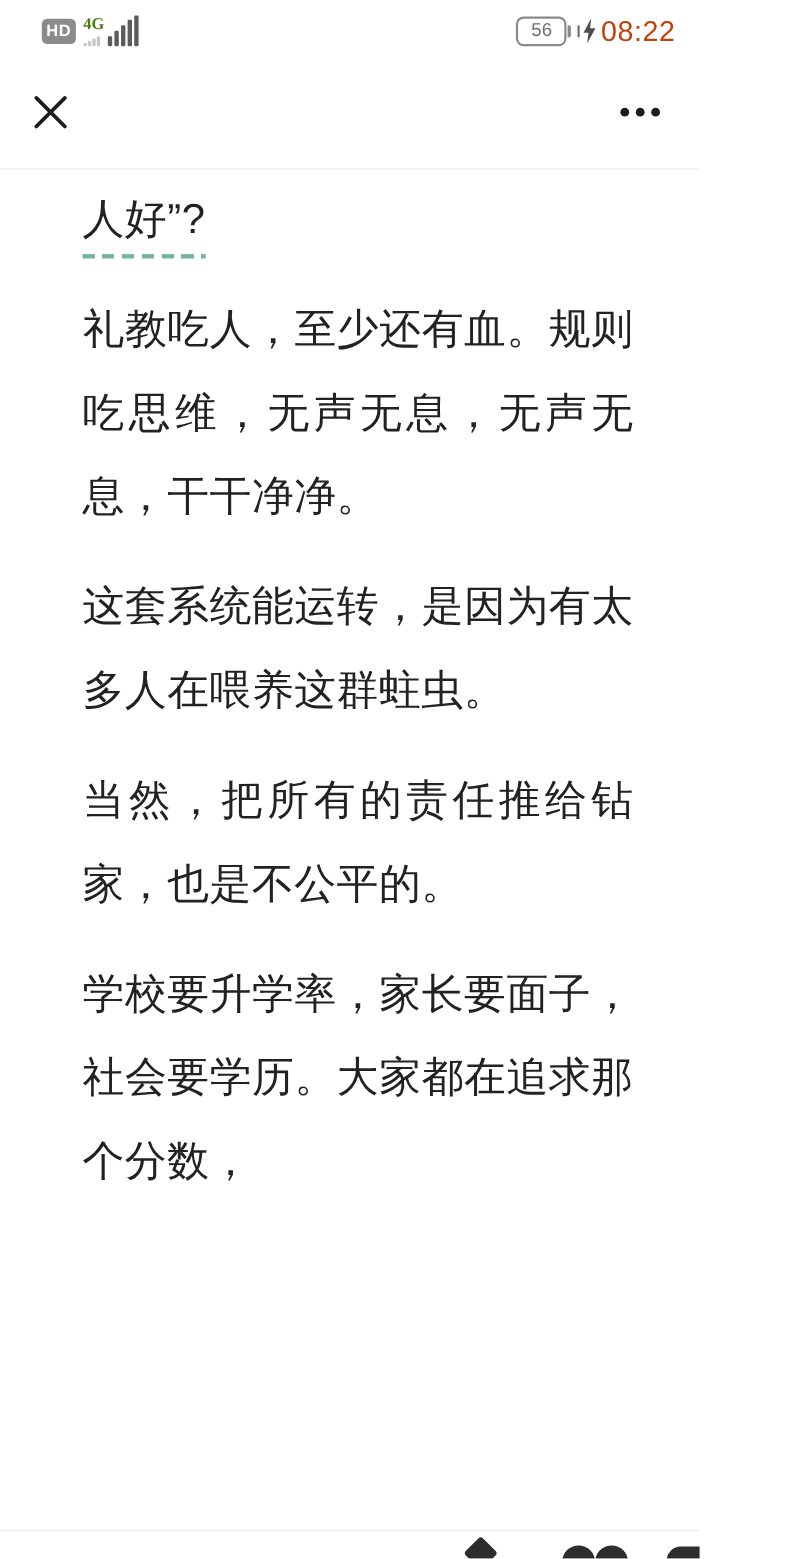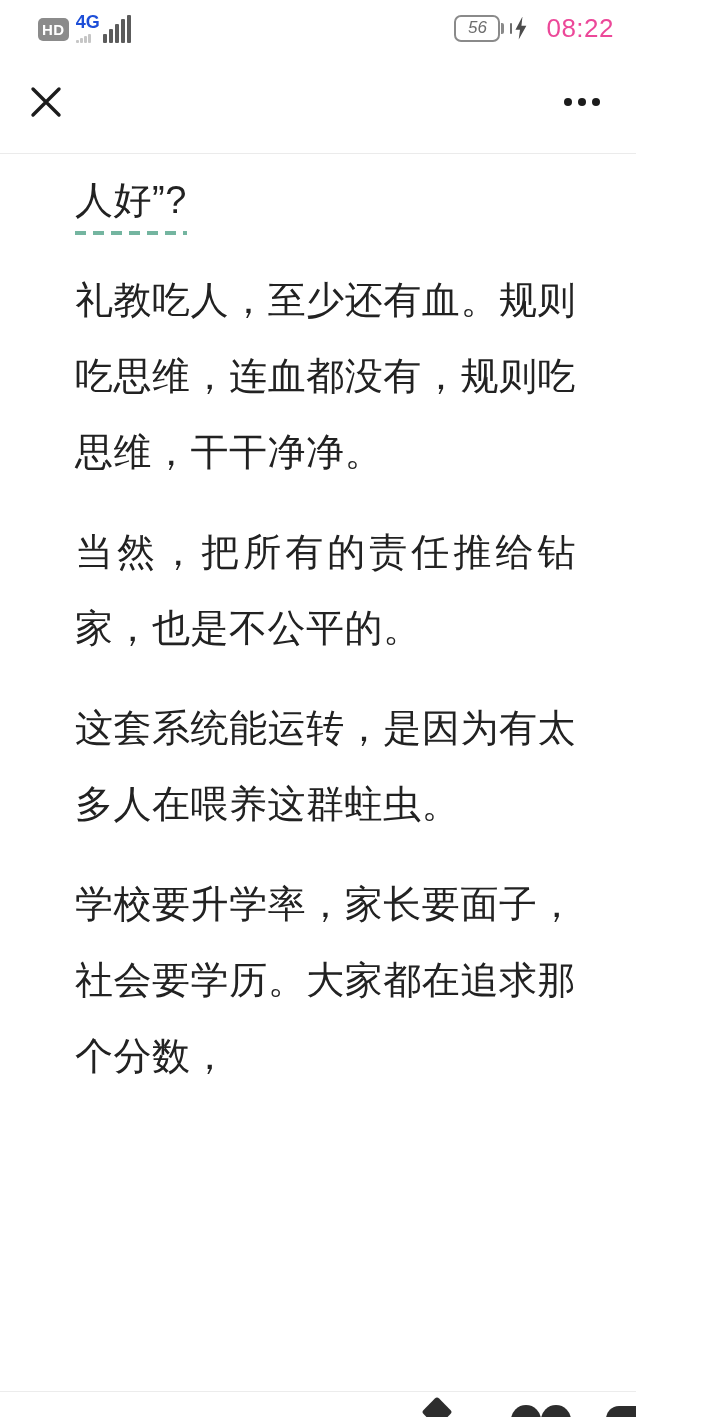--- a/index.html
+++ b/index.html
@@ -16,39 +16,39 @@
     padding:6px 22px 0 38px;
   }
   .sb-left { display:flex; align-items:flex-end; gap:7px; }
   .hd-badge {
     background:#8b8b8b; color:#fff; font-weight:bold; font-size:15px;
     line-height:1; padding:4px 4px; border-radius:5px; letter-spacing:0.5px;
     margin-bottom:2px;
   }
   .sim-cluster { display:flex; align-items:flex-end; }
   .sim-col { display:flex; flex-direction:column; align-items:flex-start; }
-  .net-type { font-size:18px; font-weight:bold; color:#1d4ed8; line-height:1; }
+  .net-type { font-size:15px; font-weight:bold; color:#4d7c0f; line-height:1;font-family:Liberation Serif, serif; }
   .mini-bars { display:flex; align-items:flex-end; gap:1px; margin-top:3px; }
   .mini-bars i { display:block; width:3px; background:#c6c6c6; border-radius:1px; }
   .main-bars { display:flex; align-items:flex-end; gap:2px; margin-left:3px; }
   .main-bars i { display:block; width:4px; background:#5c5c5c; border-radius:1px; }
 
   .sb-right { display:flex; align-items:center; }
   .battery {
     width:46px; height:27px; border:2px solid #8a8a8a; border-radius:7px;
     display:flex; align-items:center; justify-content:center;
-    font-size:17px; color:#6e6e6e;font-style:italic;
+    font-size:17px; color:#6e6e6e;
   }
   .battery-cap { width:3px; height:11px; background:#8a8a8a; border-radius:0 2px 2px 0; margin-left:1px; }
   .charge-tick { width:2px; height:11px; background:#6e6e6e; margin-left:6px; border-radius:1px; }
   .bolt {
     width:13px; height:23px; background:#4d4d4d; margin-left:2px;
     clip-path:polygon(62% 0, 8% 58%, 43% 58%, 33% 100%, 92% 40%, 54% 40%);
   }
-  .time { font-size:26px; color:#ec4899; margin-left:19px; letter-spacing:0.5px; }
+  .time { font-size:26px; color:#c2410c; margin-left:4px; letter-spacing:0.5px; }
 
   
   .header {
     height:104px; display:flex; align-items:center; justify-content:space-between;
     padding:0 36px 0 28px; border-bottom:1px solid #ebebeb;
   }
   .close-btn { width:36px; height:36px; display:flex; align-items:center; justify-content:center; cursor:pointer; }
   .more-btn { display:flex; gap:6px; align-items:center; cursor:pointer; padding:10px 0; }
   .more-btn i { display:block; width:8px; height:8px; border-radius:50%; background:#1c1c1c; }
 
@@ -125,23 +125,23 @@
     </div>
     <div class="more-btn">
       <i></i>
         <i></i>
         <i></i>
     </div>
   </div>
 
   <div class="content">
     <p><span class="underlined">人好”?</span></p>
-    <p>礼教吃人，至少还有血。规则吃思维，连血都没有，规则吃思维，干干净净。</p>
+    <p>礼教吃人，至少还有血。规则吃思维，无声无息，无声无息，干干净净。</p>
+    <p>这套系统能运转，是因为有太多人在喂养这群蛀虫。</p>
     <p>当然，把所有的责任推给钻家，也是不公平的。</p>
-    <p>这套系统能运转，是因为有太多人在喂养这群蛀虫。</p>
     <p>学校要升学率，家长要面子，社会要学历。大家都在追求那个分数，</p>
   </div>
 
   <div class="bottom-bar">
     <span class="icon-thumb-tip"></span>
     <span class="icon-heart-bump hb1"></span>
     <span class="icon-heart-bump hb2"></span>
     <span class="icon-bubble-top"></span>
   </div>
 

